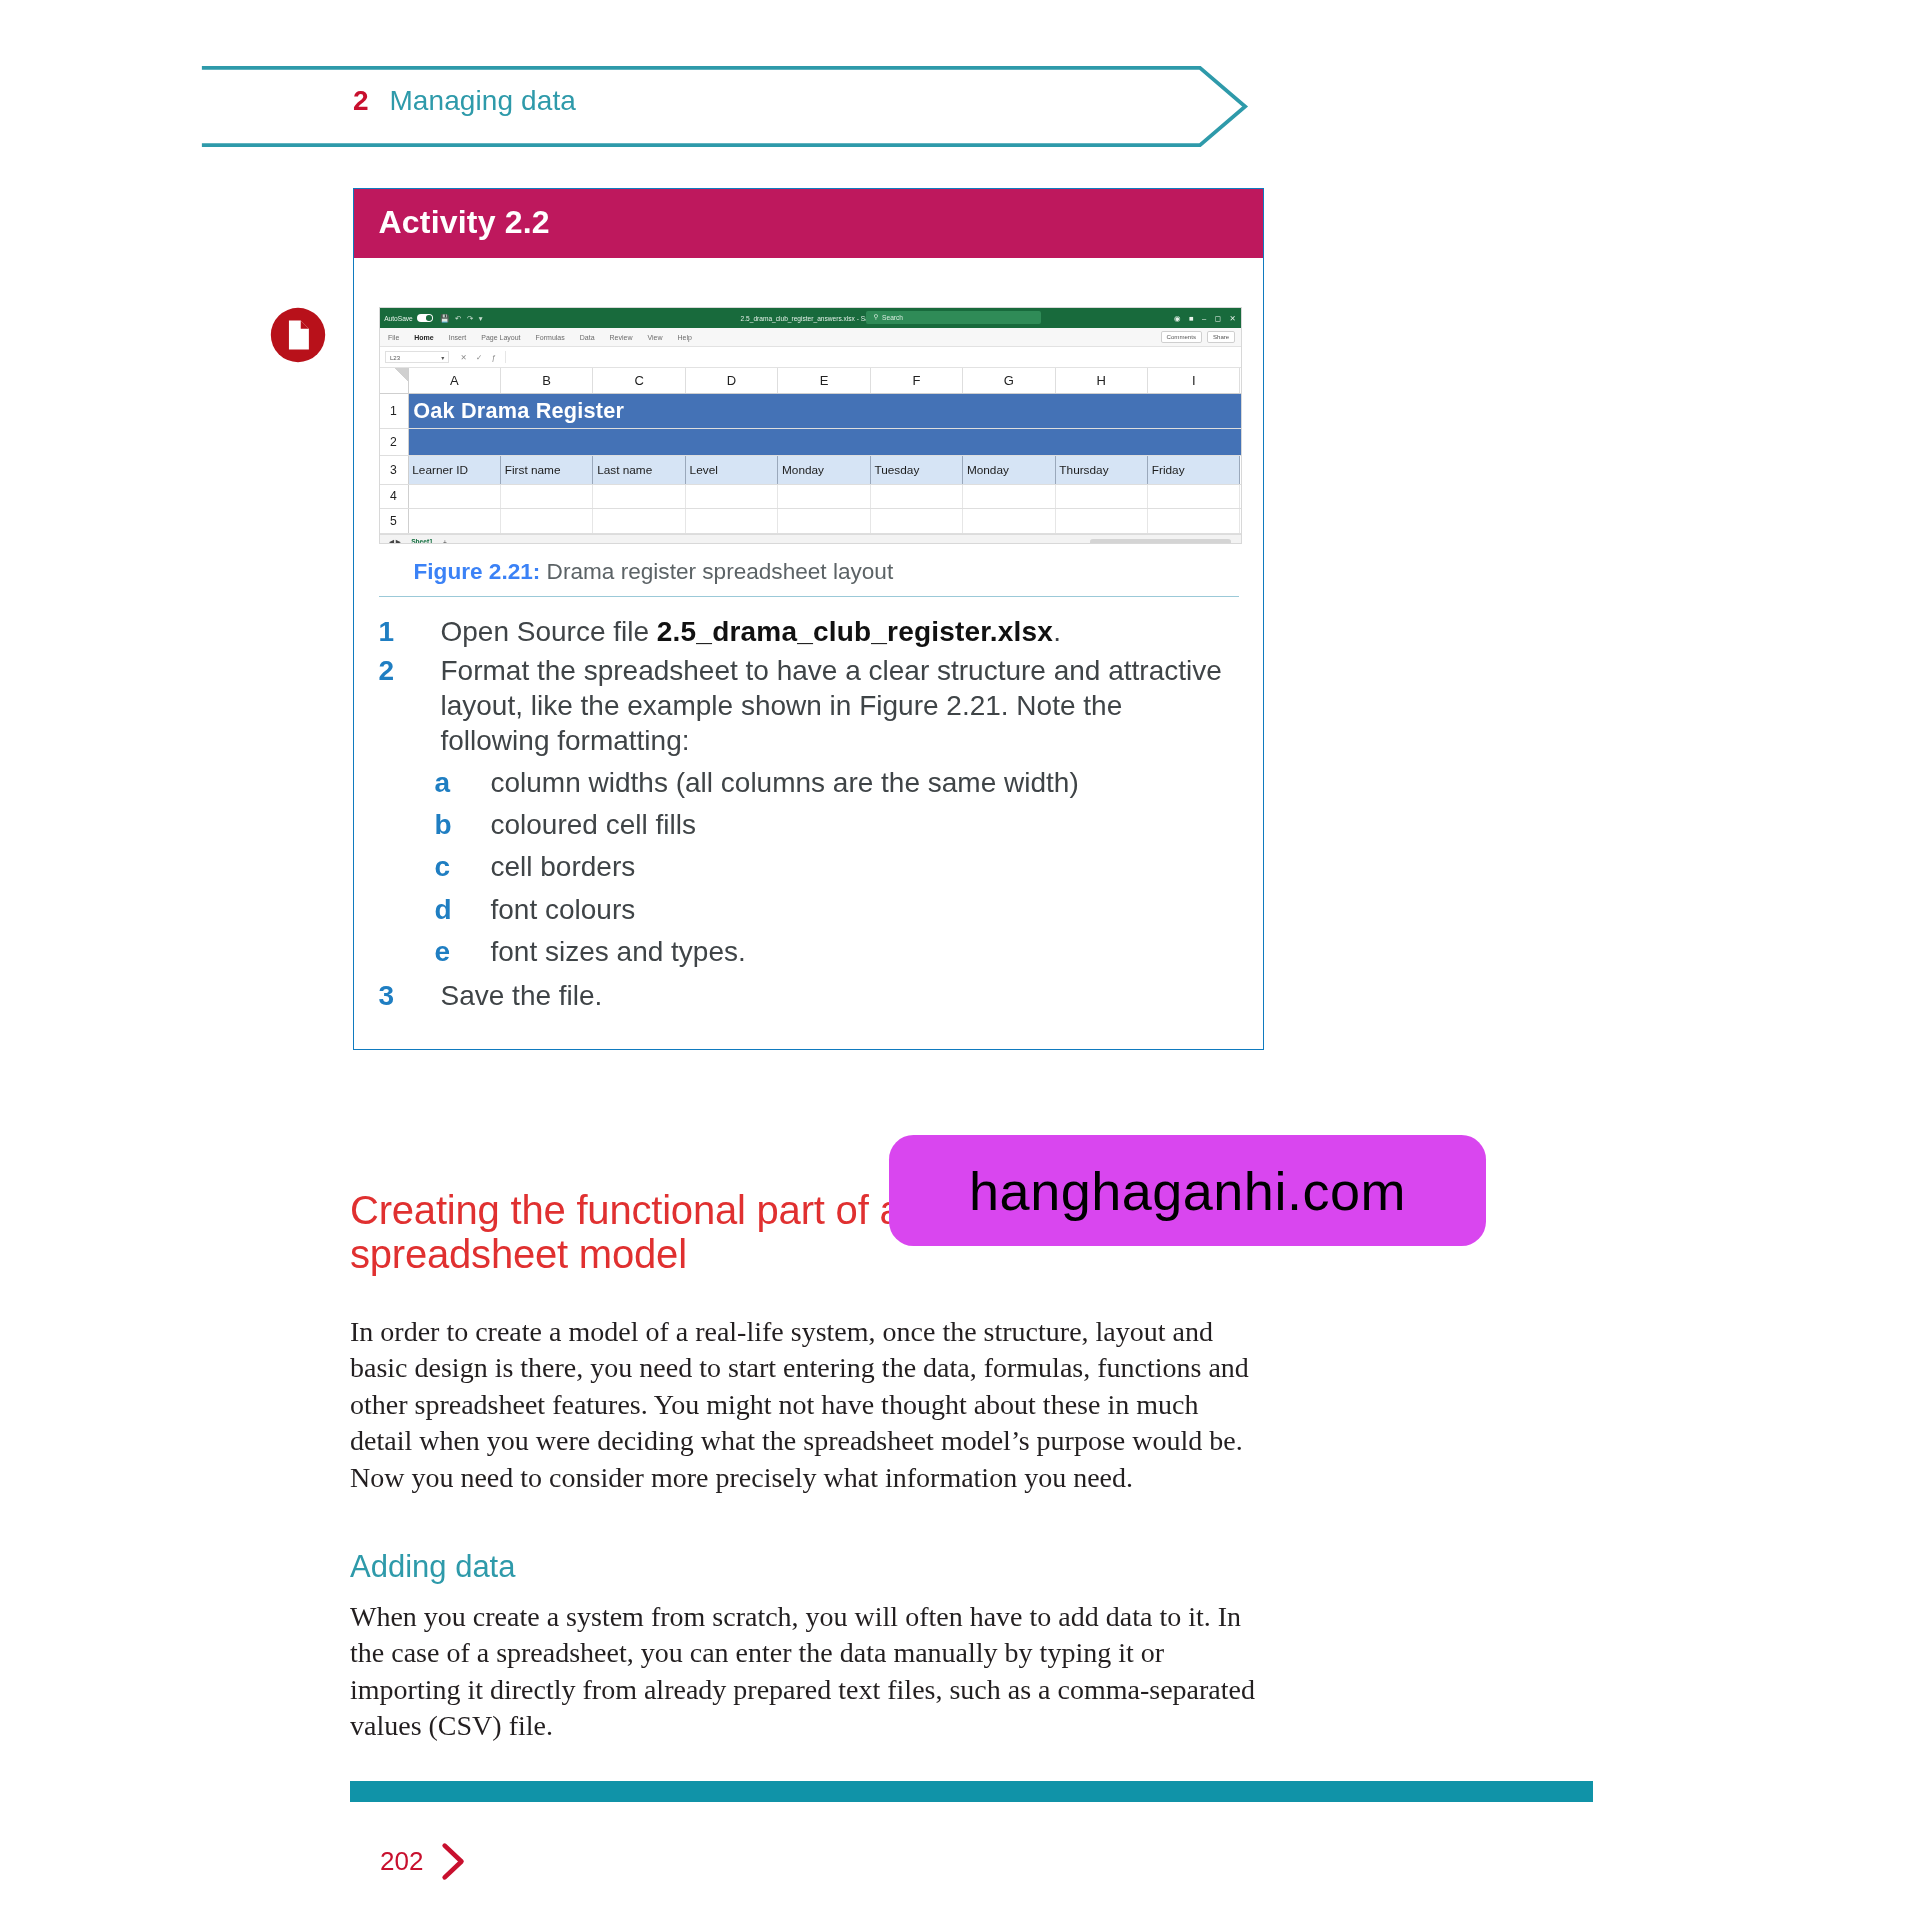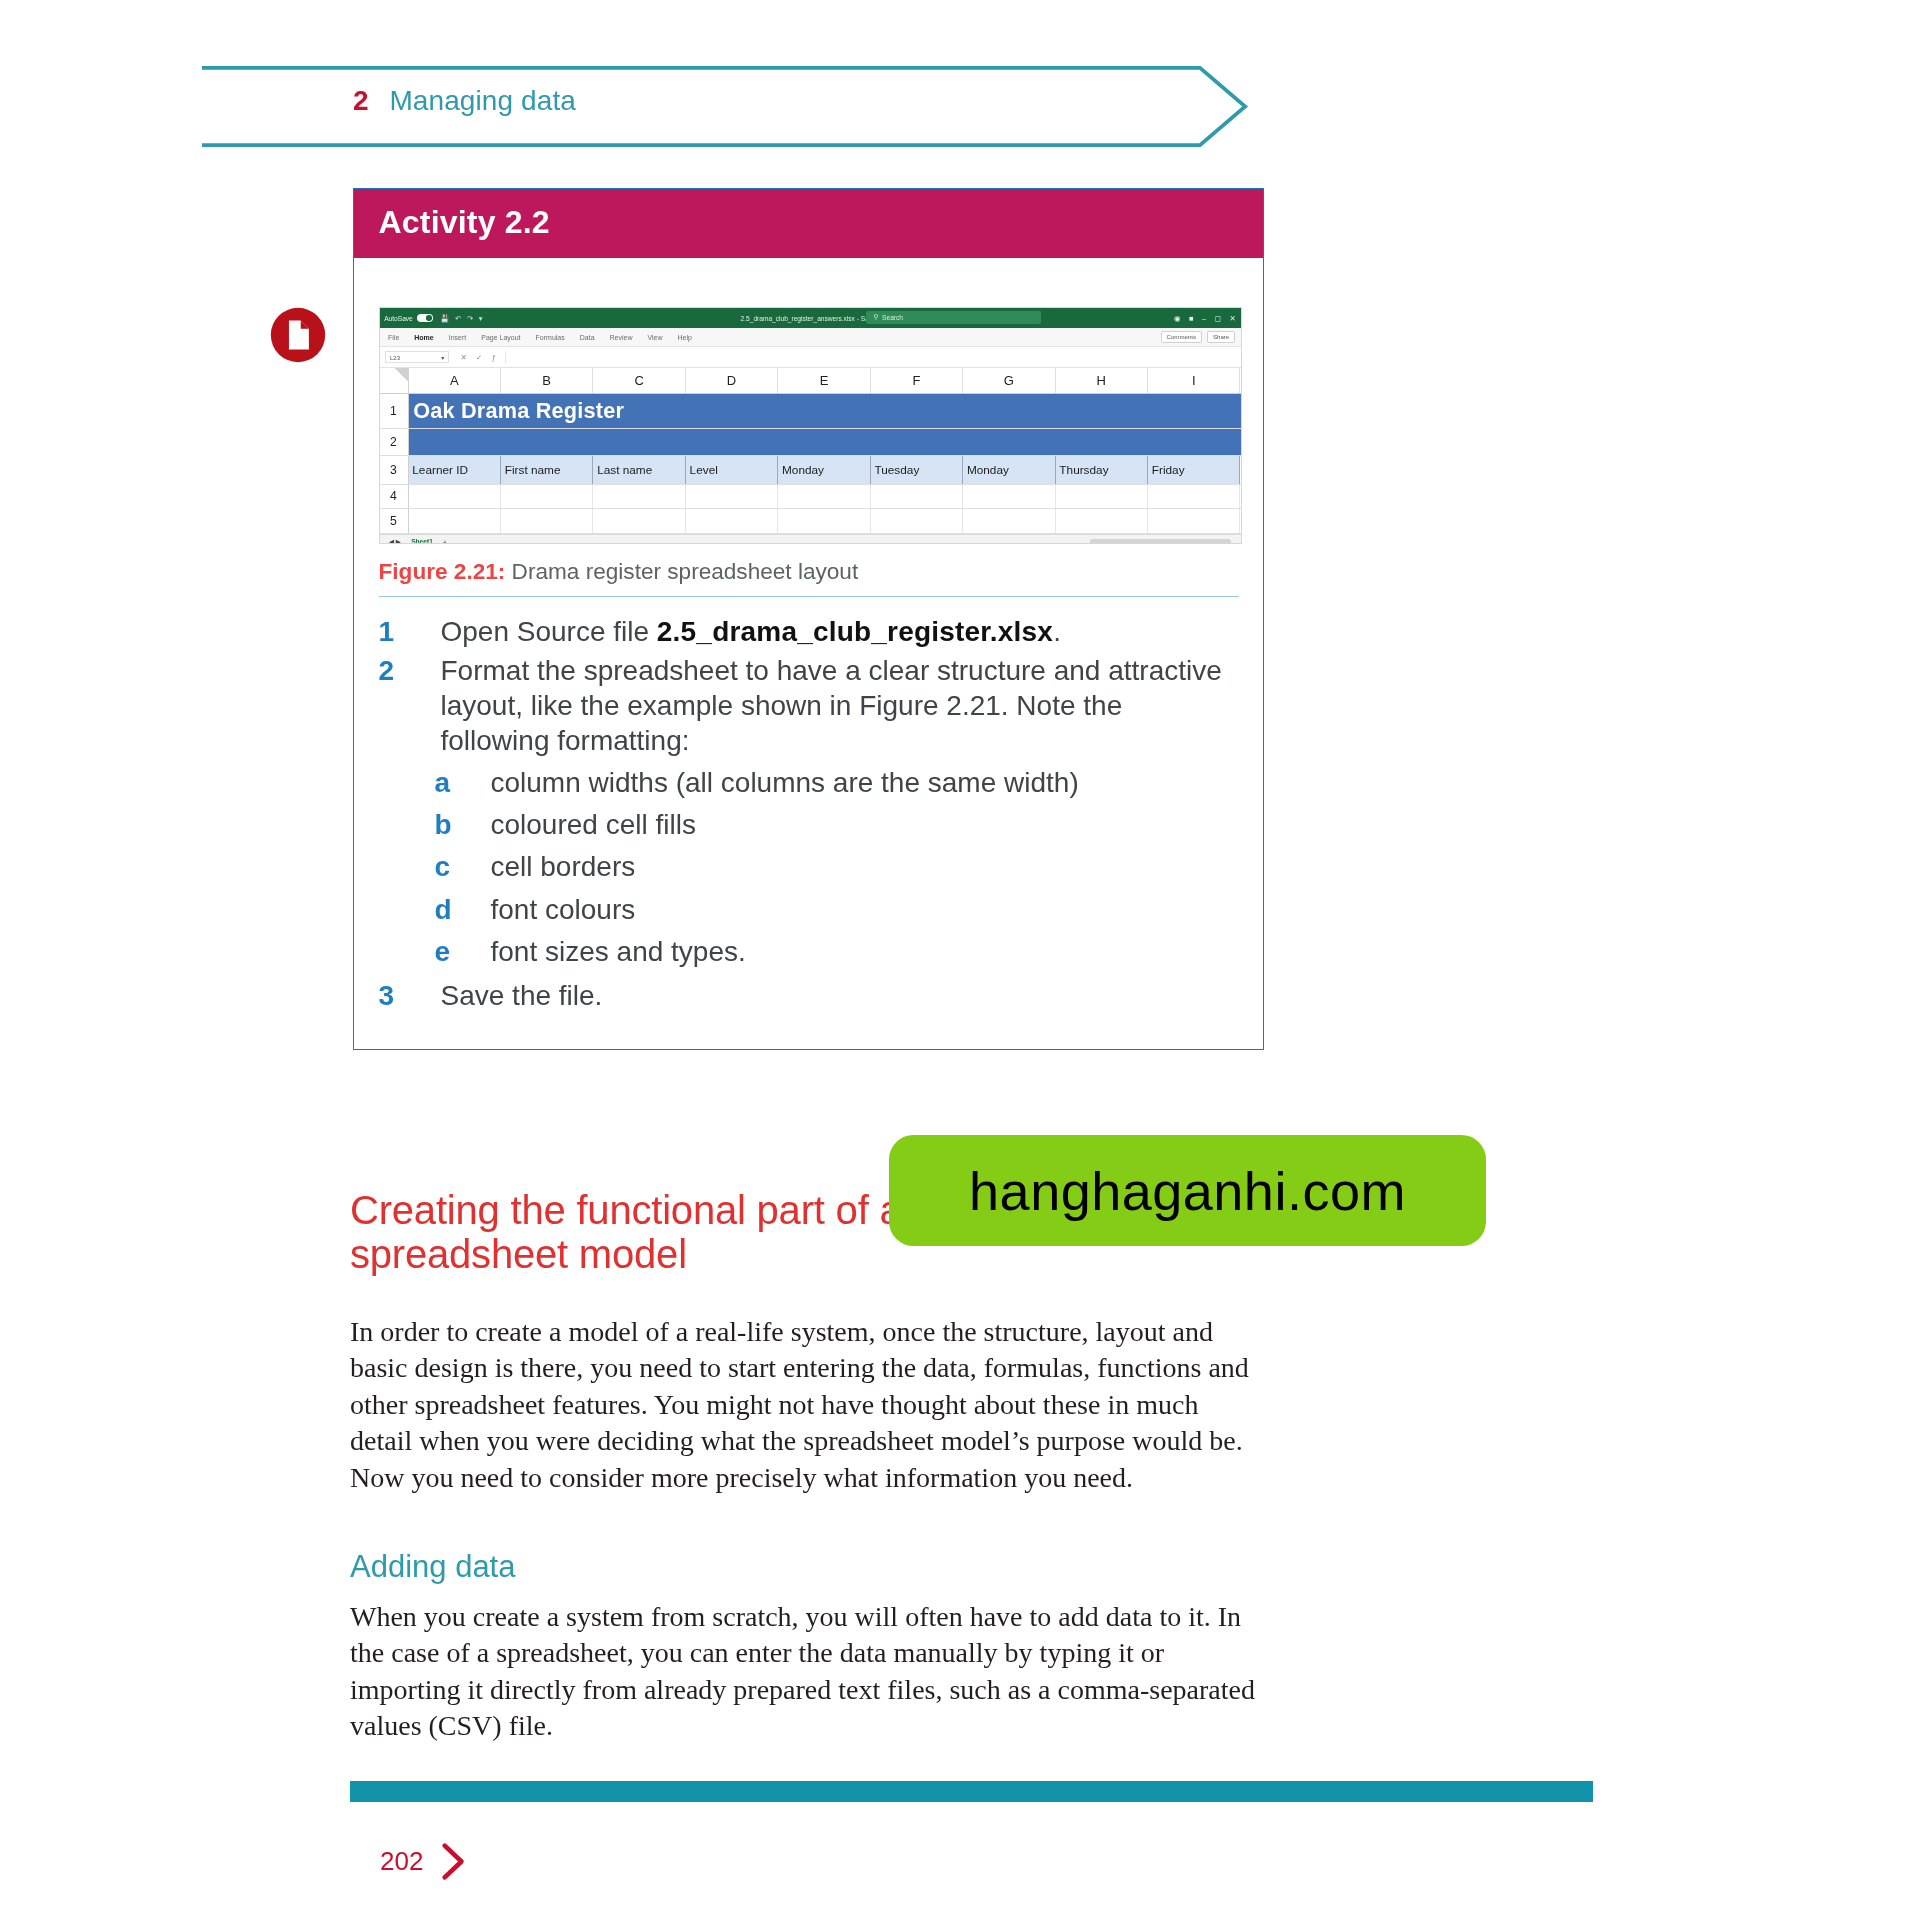--- a/index.html
+++ b/index.html
@@ -237,21 +237,21 @@
   }
 
   
   .figcap {
     margin-top: 15px;
     font-size: 22.6px;
     color: #5c6366;
     padding-bottom: 11.3px;
     border-bottom: 1.9px solid #9bc9d8;
   }
-  .figcap b { color:#ef4444; font-weight:700; }
+  .figcap b { color:#3b82f6; font-weight:700;margin-left:35px; }
 
   
   .steps { margin-top: 17px; }
   .step {
     display: flex;
     font-size: 28px;
     line-height: 1.25;
     color: #3f4447;
     margin-bottom: 3.8px;
   }
@@ -311,21 +311,21 @@
     font-weight: 400;
   }
 
   
   .watermark {
     position: absolute;
     left: 889px;
     top: 1135px;
     width: 597px;
     height: 111px;
-    background: #84cc16;
+    background: #d946ef;
     border-radius: 24.5px;
     display: flex;
     align-items: center;
     justify-content: center;
     color: #000;
     font-size: 54px;
     letter-spacing: 0.5px;
     z-index: 30;
   }
 

